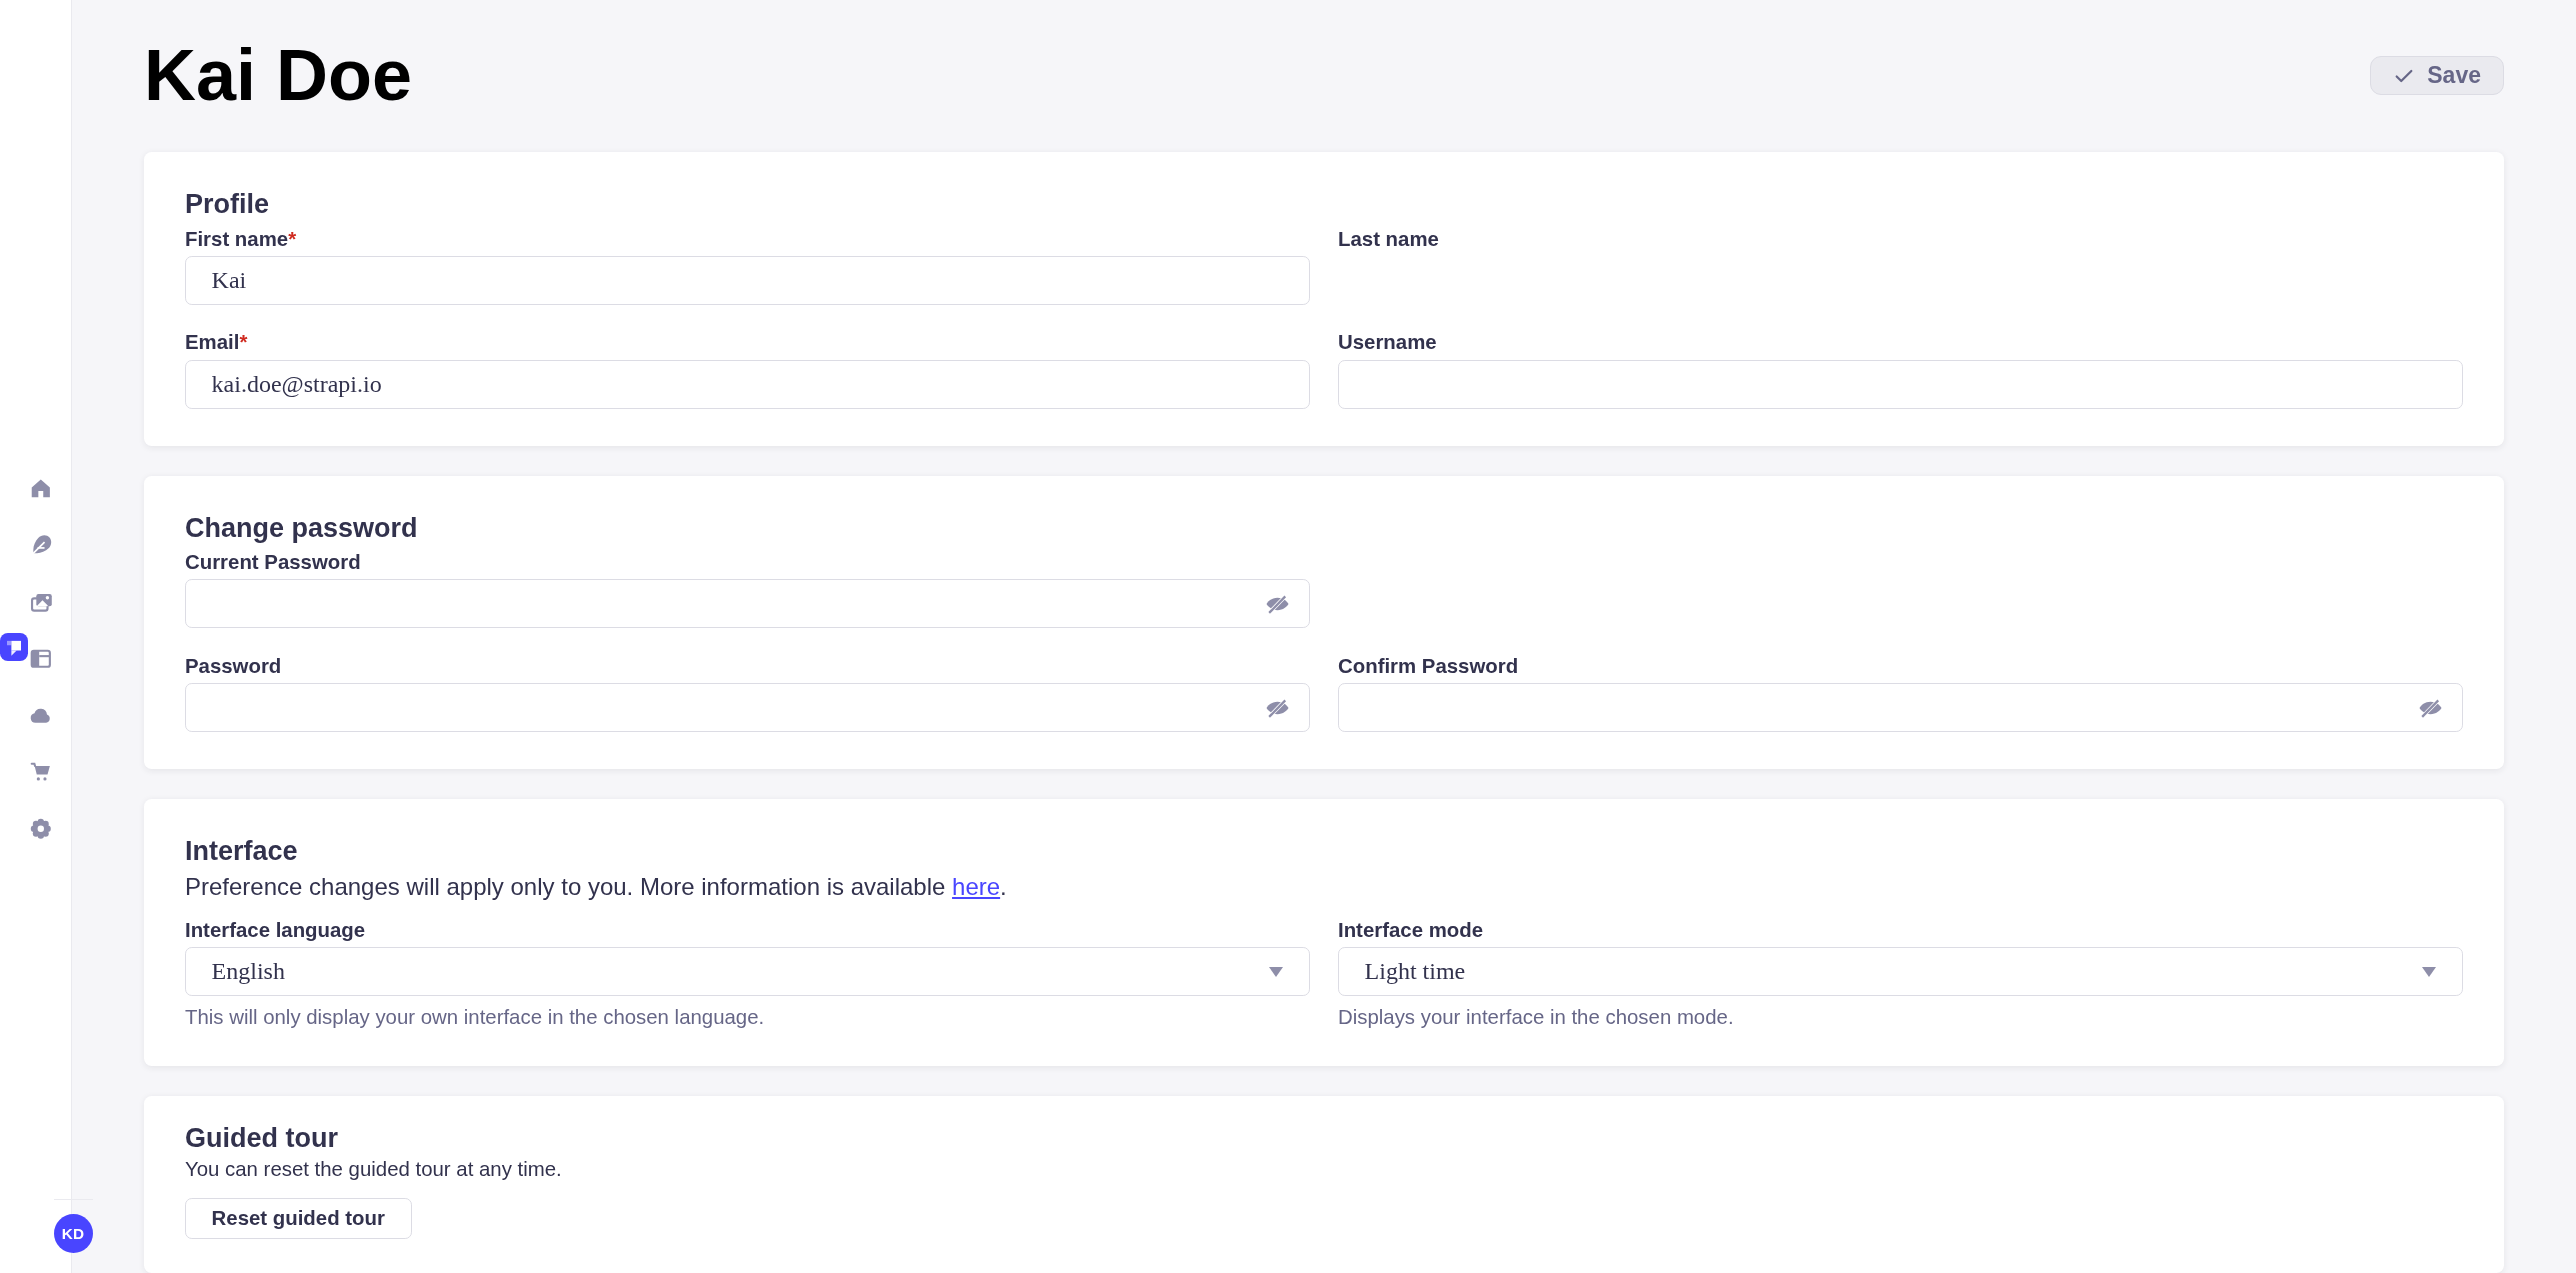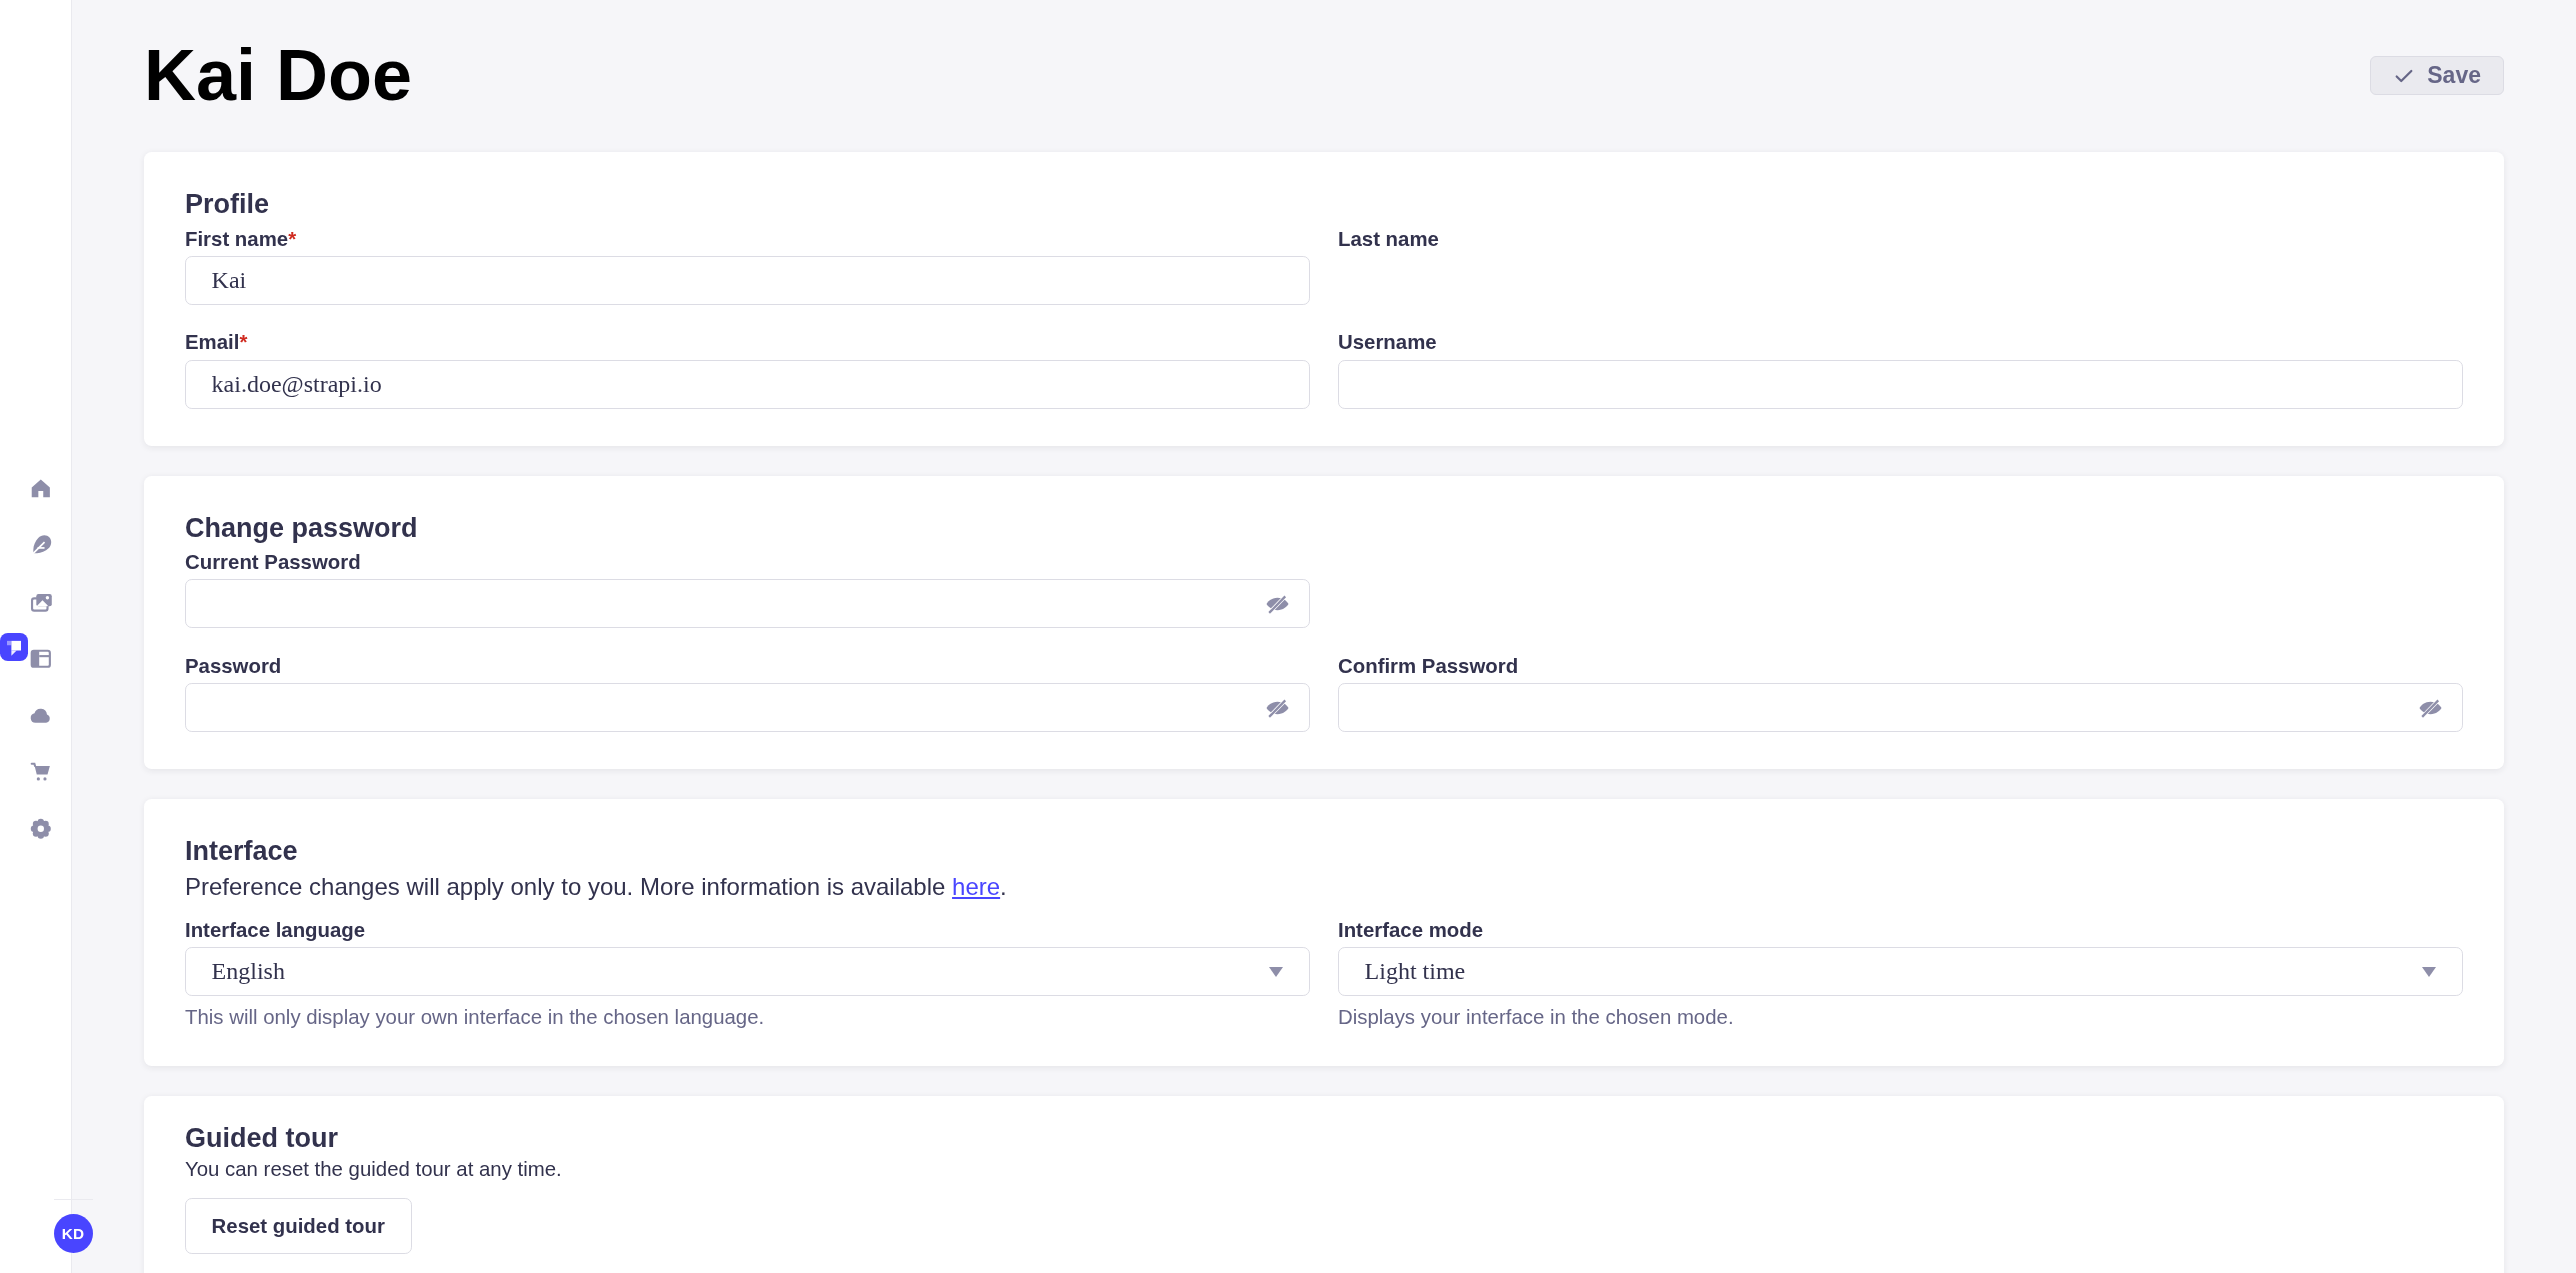--- a/index.html
+++ b/index.html
@@ -28,21 +28,21 @@
     color:#FFFFFF; font-size:15.3px; font-weight:bold;
     display:flex; align-items:center; justify-content:center; cursor:pointer; letter-spacing:0.4px;
   }
   
   .main { margin-left:72px; padding:0 72px; }
   .page-header { display:flex; justify-content:space-between; align-items:center; padding-top:48px; }
   .page-title { font-size:72px; font-weight:bold; color:#000000; line-height:55px; }
   .save-btn {
     display:flex; align-items:center; gap:12px;
     height:39px; padding:0 22px;
-    background:#EAEAEF; border:0.9px solid #DCDCE4; border-radius:6px;
+    background:#EAEAEF; border:0.9px solid #DCDCE4; border-radius:11px;
     font-family:inherit; font-size:23px; font-weight:600; color:#666687; cursor:pointer;
   }
   .save-btn svg { width:22px; height:22px; }
   
   .card {
     background:#FFFFFF; border-radius:7.7px;
     box-shadow:0 1.7px 6.8px rgba(33,33,52,0.08);
     padding:37px 41px; margin-top:30px;
   }
   .card:first-of-type { margin-top:49px; }
@@ -75,21 +75,21 @@
     border-top:10.2px solid #8E8EA9;
   }
   .hint { font-size:20.4px; line-height:24px; color:#666687; margin-top:8.5px; }
   .card-desc { font-size:24px; line-height:29px; color:#32324D; margin-top:5.1px; }
   .card-desc a { color:#4945FF; text-decoration:underline; cursor:pointer; }
   .exp-grid { margin-top:17px; }
   
   .tour-card { padding:27px 41px 34px; }
   .tour-desc { font-size:20.4px; line-height:25.6px; color:#32324D; margin-top:3.4px; }
   .reset-btn {
-    margin-top:15.3px; height:56px; padding:0 25.6px;
+    margin-top:15.3px; height:41px; padding:0 25.6px;
     background:#FFFFFF; border:0.9px solid #DCDCE4; border-radius:6.8px;
     font-family:inherit; font-size:20.4px; font-weight:600; color:#32324D; cursor:pointer;
   }
 </style>
 </head>
 <body>
 
 <aside class="sidebar">
   <div class="logo">
     <svg viewBox="0 0 32 32" width="28" height="28">

